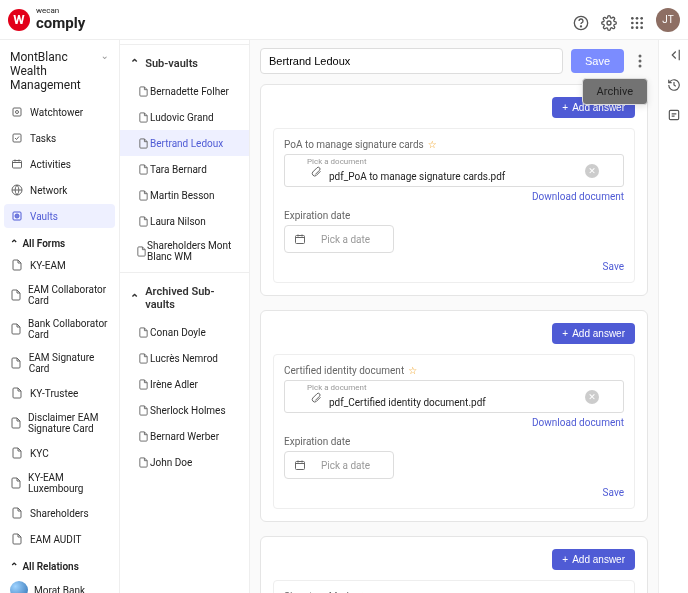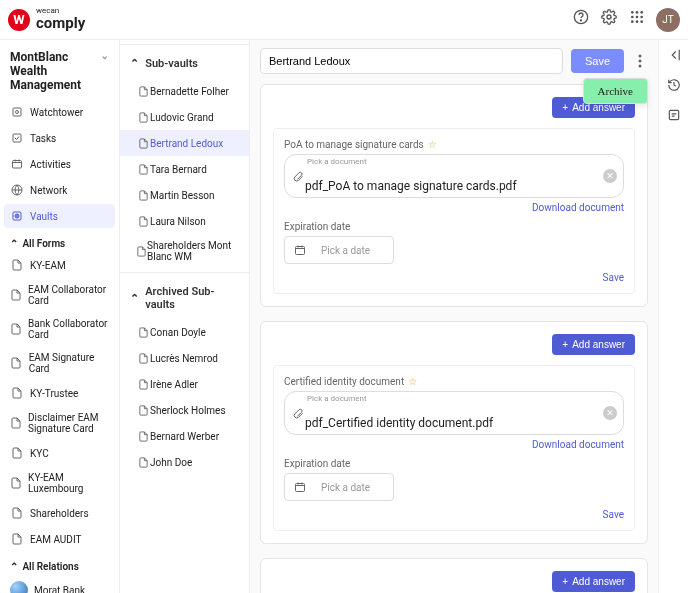--- a/index.html
+++ b/index.html
@@ -2,58 +2,58 @@
 <html><head>
 <meta charset="utf-8">
 <style>
   * { box-sizing: border-box; margin: 0; padding: 0; }
   body { font-family: -apple-system, BlinkMacSystemFont, "Segoe UI", Roboto, sans-serif; font-size: 12px; color: #222; background: #fff; width: 688px; height: 593px; overflow: hidden; }
   .topbar { display: flex; align-items: center; justify-content: space-between; height: 40px; padding: 0 8px; border-bottom: 1px solid #eee; }
   .brand { display: flex; align-items: center; gap: 6px; }
   .brand-logo { width: 22px; height: 22px; border-radius: 50%; background: #e2001a; color: #fff; display: flex; align-items: center; justify-content: center; font-weight: bold; font-size: 13px; }
   .brand-text { font-size: 15px; font-weight: 400; }
   .brand-text strong { font-weight: 700; }
-  .topbar-right { display: flex; align-items: flex-start; gap: 10px; }
+  .topbar-right { display: flex; align-items: flex-end; gap: 10px; }
   .top-icon { width: 18px; height: 18px; display: flex; align-items: center; justify-content: center; color: #555; cursor: pointer; }
   .avatar { width: 24px; height: 24px; border-radius: 50%; background: #8d6e63; color: #fff; font-size: 10px; display: flex; align-items: center; justify-content: center; }
 
   .layout { display: flex; height: calc(593px - 40px); }
   .col1 { width: 120px; border-right: 1px solid #eee; padding: 6px 4px; overflow-y: auto; }
   .col2 { width: 130px; border-right: 1px solid #eee; overflow-y: auto; }
   .col3 { flex: 1; background: #fafafa; overflow-y: auto; padding: 8px 10px; position: relative; }
   .col4 { width: 30px; border-left: 1px solid #eee; display: flex; flex-direction: column; align-items: center; padding-top: 6px; gap: 12px; }
 
-  .org-title { font-size: 12px; font-weight: 700; padding: 4px 6px 8px; display:flex; align-items:flex-start; }
+  .org-title { font-size: 12px; font-weight: 400; padding: 4px 6px 8px; display:flex; align-items:flex-start; }
   .org-title span:last-child { color:#999; font-size:10px; margin-left:4px;}
   .nav-item { display: flex; align-items: center; gap: 6px; padding: 5px 6px; font-size: 10px; border-radius: 4px; cursor: pointer; margin-bottom: 2px; }
   .nav-item.active { background: #eef0ff; color: #4f5bd5; }
   .nav-section { font-size: 10px; font-weight: 600; padding: 8px 6px 4px; display:flex; align-items:center; gap:4px;}
   .nav-icon { width: 14px; height: 14px; display:inline-flex; align-items:center; justify-content:center; color:#666; }
   .nav-item.active .nav-icon { color:#4f5bd5; }
 
   .col2-section-header { display:flex; align-items:center; gap:6px; padding:8px 10px; font-size:11px; font-weight:600; color:#333; }
   .col2-item { display:flex; align-items:center; padding:6px 10px 6px 16px; font-size:10px; cursor:pointer; }
   .col2-item.active { background:#eef0ff; color:#4f5bd5; }
   .col2-divider { border-top:1px solid #eee; margin:4px 0; }
 
   .col3-header { display:flex; gap:8px; align-items:center; margin-bottom:10px; position:relative; }
   .title-input { flex:1; background:#fff; border:1px solid #ddd; border-radius:4px; padding:6px 8px; font-size:11px; }
   .save-btn { background:#7b8cff; color:#fff; border:none; border-radius:4px; padding:6px 14px; font-size:11px; cursor:pointer; }
   .kebab { width:16px; display:flex; align-items:center; justify-content:center; cursor:pointer; color:#666;}
-  .archive-popover { position:absolute; right:0; top:30px; background:#86efac; border:1px solid #ddd; border-radius:4px; padding:6px 14px; font-size:11px; box-shadow:0 2px 6px rgba(0,0,0,.1);font-family:Liberation Serif, serif; }
+  .archive-popover { position:absolute; right:0; top:30px; background:#737373; border:1px solid #ddd; border-radius:4px; padding:6px 14px; font-size:11px; box-shadow:0 2px 6px rgba(0,0,0,.1); }
 
   .card { background:#fff; border:1px solid #e5e5e5; border-radius:6px; padding:12px; margin-bottom:14px; }
   .add-answer-row { display:flex; justify-content:flex-end; margin-bottom:10px;}
   .add-answer-btn { background:#4f5bd5; color:#fff; border:none; border-radius:4px; font-size:10px; padding:5px 10px; display:flex; align-items:center; gap:4px; cursor:pointer;}
   .inner-card { border:1px solid #eee; border-radius:4px; padding:10px; }
   .field-label { font-size:10px; color:#666; margin-bottom:4px; display:flex; align-items:center; gap:4px;}
   .outline-star { color:#f0a020; font-size:10px;}
-  .file-box { border:1px solid #ddd; border-radius:12px; padding:4px 6px; display:flex; align-items:center; gap:0; font-size:10px; position:relative;}
+  .file-box { border:1px solid #ddd; border-radius:3px; padding:4px 24px; display:flex; align-items:center; gap:6px; font-size:10px; position:relative;}
   .file-placeholder { font-size:8px; color:#999; position:absolute; top:2px; left:22px;}
-  .file-name { margin-top:20px; font-size:12px;text-align:right;}
+  .file-name { margin-top:12px; font-size:10px;text-align:right;}
   .clear-x { margin-left:auto; width:14px; height:14px; border-radius:50%; background:#ccc; color:#fff; font-size:9px; display:flex; align-items:center; justify-content:center; cursor:pointer;}
   .download-link { display:block; text-align:right; font-size:10px; color:#4f5bd5; margin-top:4px; cursor:pointer;}
   .date-box { border:1px solid #ddd; border-radius:4px; padding:6px 8px; font-size:10px; display:flex; align-items:center; gap:14px; width:110px; margin-top:4px;}
   .mini-save { text-align:right; font-size:10px; color:#4f5bd5; margin-top:8px; cursor:pointer;}
 
   .relation-avatar { width:18px; height:18px; border-radius:50%; display:inline-block; }
   .rel1 { background: radial-gradient(circle at 30% 30%, #9fd3ff, #2a6db0);}
 
   svg { display:block; }
 

